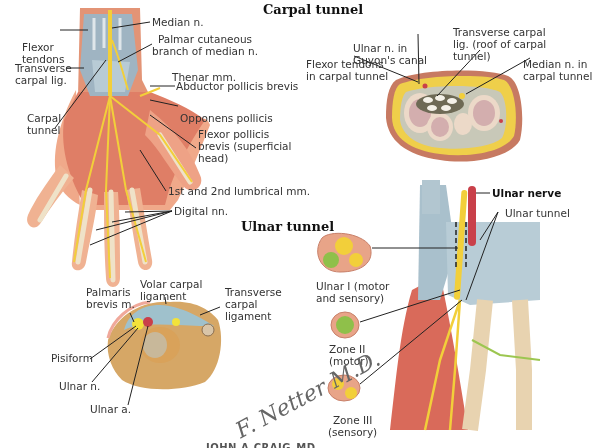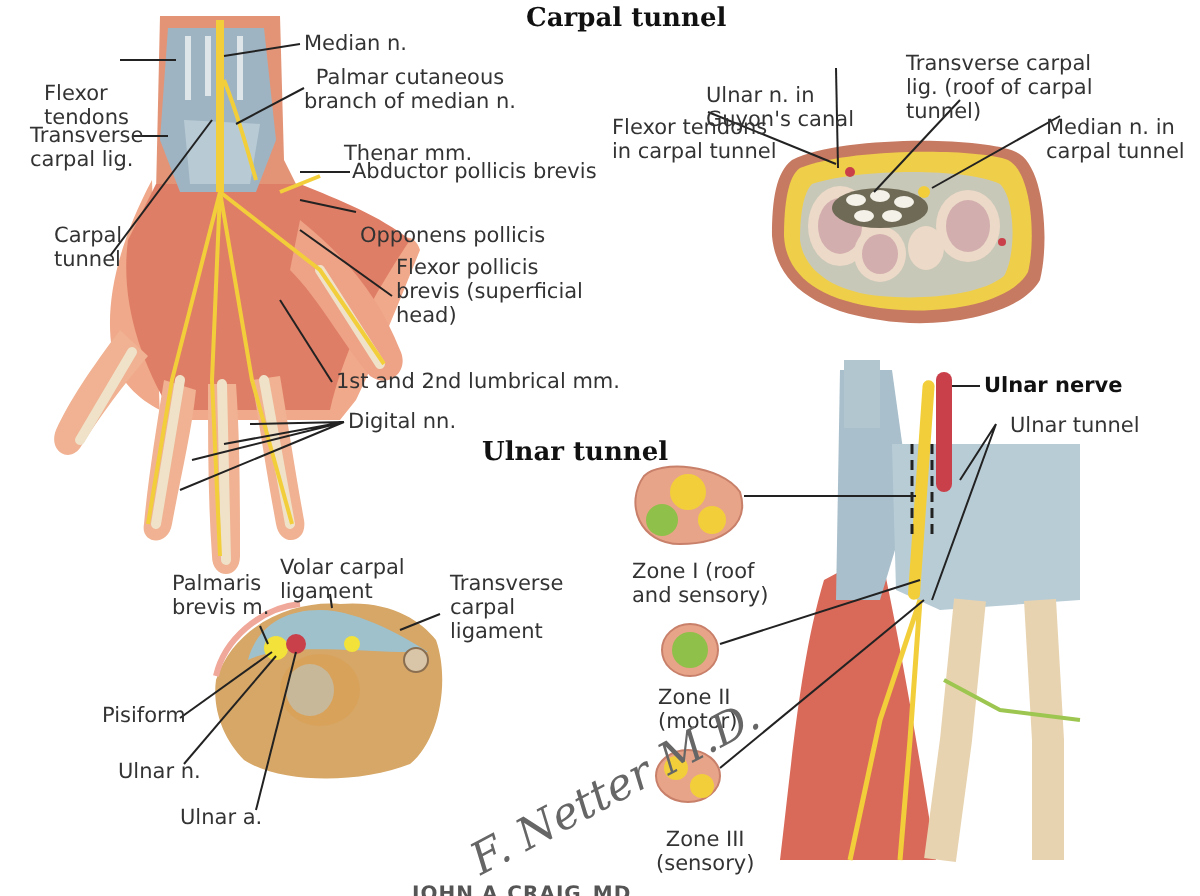--- a/index.html
+++ b/index.html
@@ -190,21 +190,21 @@
 ligament</div>
 <div class="lbl" style="left:225px;top:286px;white-space:pre;">Transverse
 carpal
 ligament</div>
 <div class="lbl" style="left:51px;top:352px;">Pisiform</div>
 <div class="lbl" style="left:59px;top:380px;">Ulnar n.</div>
 <div class="lbl" style="left:90px;top:403px;">Ulnar a.</div>
 
 <div class="lbl bold" style="left:492px;top:187px;">Ulnar nerve</div>
 <div class="lbl" style="left:505px;top:207px;">Ulnar tunnel</div>
-<div class="lbl" style="left:316px;top:280px;white-space:pre;">Zone I (roof
+<div class="lbl" style="left:316px;top:280px;white-space:pre;">Ulnar I (motor
 and sensory)</div>
 <div class="lbl" style="left:329px;top:343px;white-space:pre;text-align:left;">Zone II
 (motor)</div>
 <div class="lbl" style="left:328px;top:414px;white-space:pre;text-align:center;">Zone III
 (sensory)</div>
 
 <div class="sig" style="left:228px;top:382px;">F. Netter M.D.</div>
 <div class="craig" style="left:206px;top:422px;">JOHN A.CRAIG_MD</div>
 
 </body></html>

